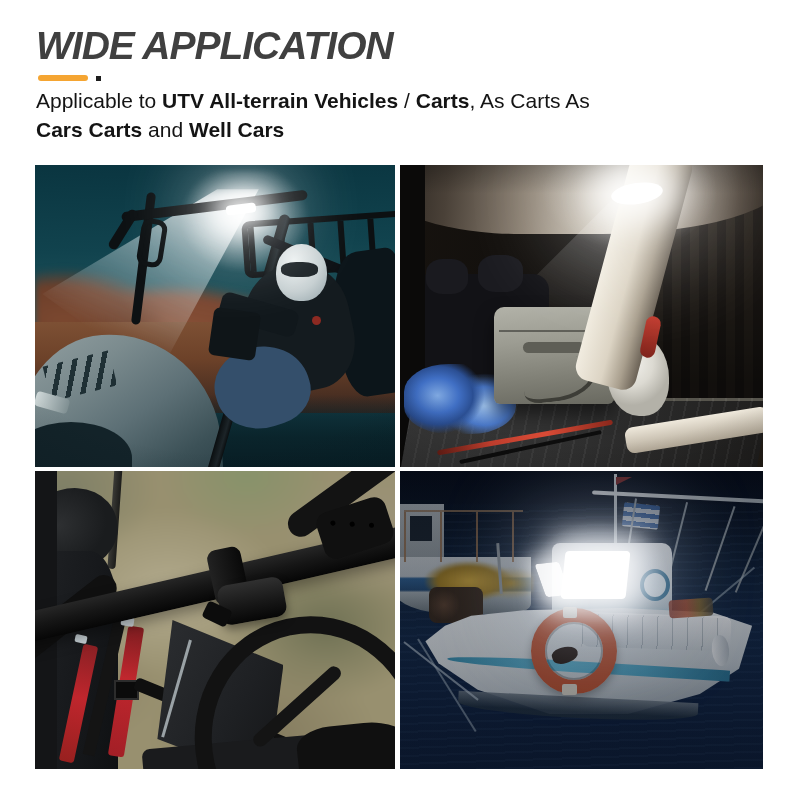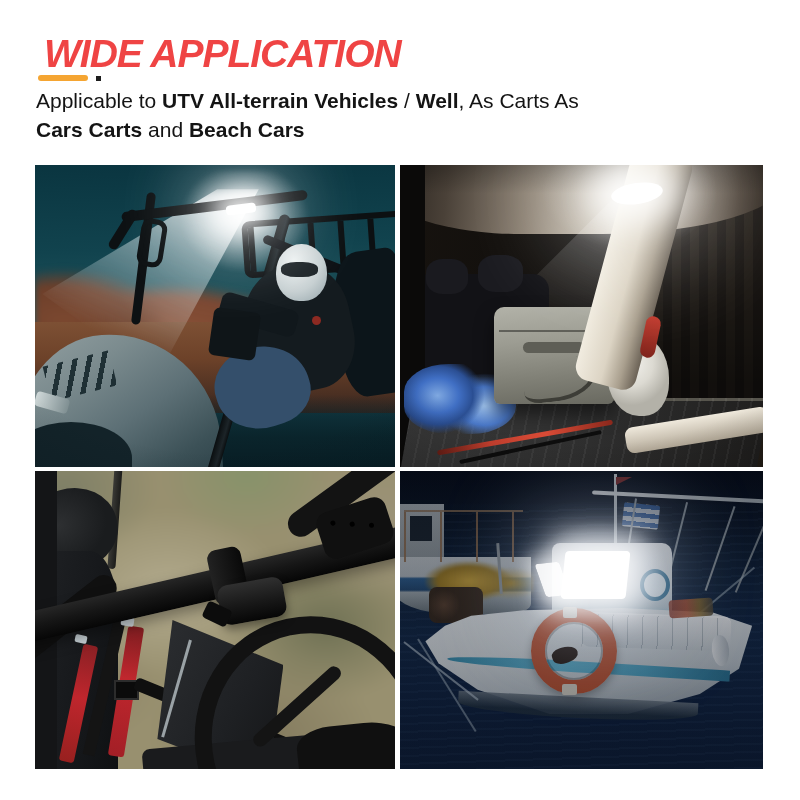--- a/index.html
+++ b/index.html
@@ -3,21 +3,21 @@
 <meta charset="utf-8">
 <style>
   html,body{margin:0;padding:0;}
   body{width:800px;height:800px;background:#ffffff;position:relative;overflow:hidden;
        font-family:"Liberation Sans",sans-serif;}
   .abs{position:absolute;}
   .L{position:absolute;}
 
   
   #title{left:36px;top:26px;font-style:italic;font-weight:700;font-size:39px;line-height:1;
-         letter-spacing:-1px;color:#ef4444;margin:8px;white-space:nowrap;}
+         letter-spacing:-1px;color:#404040;margin:0;white-space:nowrap;}
   #accent-bar{left:38px;top:75px;width:50px;height:6px;background:#F5A532;border-radius:3px;}
   #accent-dot{left:96px;top:76px;width:5px;height:5px;background:#1d1d1d;}
   #subtitle{left:36px;top:87px;margin:0;font-size:21px;line-height:28.5px;color:#141414;width:620px;}
   #subtitle b{font-weight:700;}
 
   
   #gallery{left:35px;top:165px;width:728px;display:grid;
            grid-template-columns:360px 363px;grid-template-rows:302px 298px;gap:4px 5px;}
   .photo{position:relative;overflow:hidden;margin:0;background:#1a222a;}
 
@@ -239,21 +239,21 @@
   .p4-wind2{left:38.5%;top:31%;width:7%;height:11%;background:rgba(255,255,255,.92);border-radius:3px;
       transform:skewX(14deg) rotate(-6deg);box-shadow:0 0 18px 9px rgba(255,255,255,.5);}
 </style>
 </head>
 <body>
 
 <header>
   <h1 id="title" class="abs">WIDE APPLICATION</h1>
   <div id="accent-bar" class="abs"></div>
   <div id="accent-dot" class="abs"></div>
-  <p id="subtitle" class="abs"><span>Applicable to </span><b>UTV All-terrain Vehicles</b><span> / </span><b>Well</b><span>, As Carts As</span><br><b>Cars Carts</b><span> and </span><b>Beach Cars</b></p>
+  <p id="subtitle" class="abs"><span>Applicable to </span><b>UTV All-terrain Vehicles</b><span> / </span><b>Carts</b><span>, As Carts As</span><br><b>Cars Carts</b><span> and </span><b>Well Cars</b></p>
 </header>
 
 <div id="gallery" class="abs">
 
   <figure class="photo" role="img" aria-label="UTV all-terrain vehicle in desert at dusk with light mounted on roll cage shining on driver">
     <div class="L p1-sky"></div>
     <div class="L p1-bush"></div>
     <div class="L p1-hills"></div>
     <div class="L p1-ground"></div>
     <div class="L p1-dark"></div>

